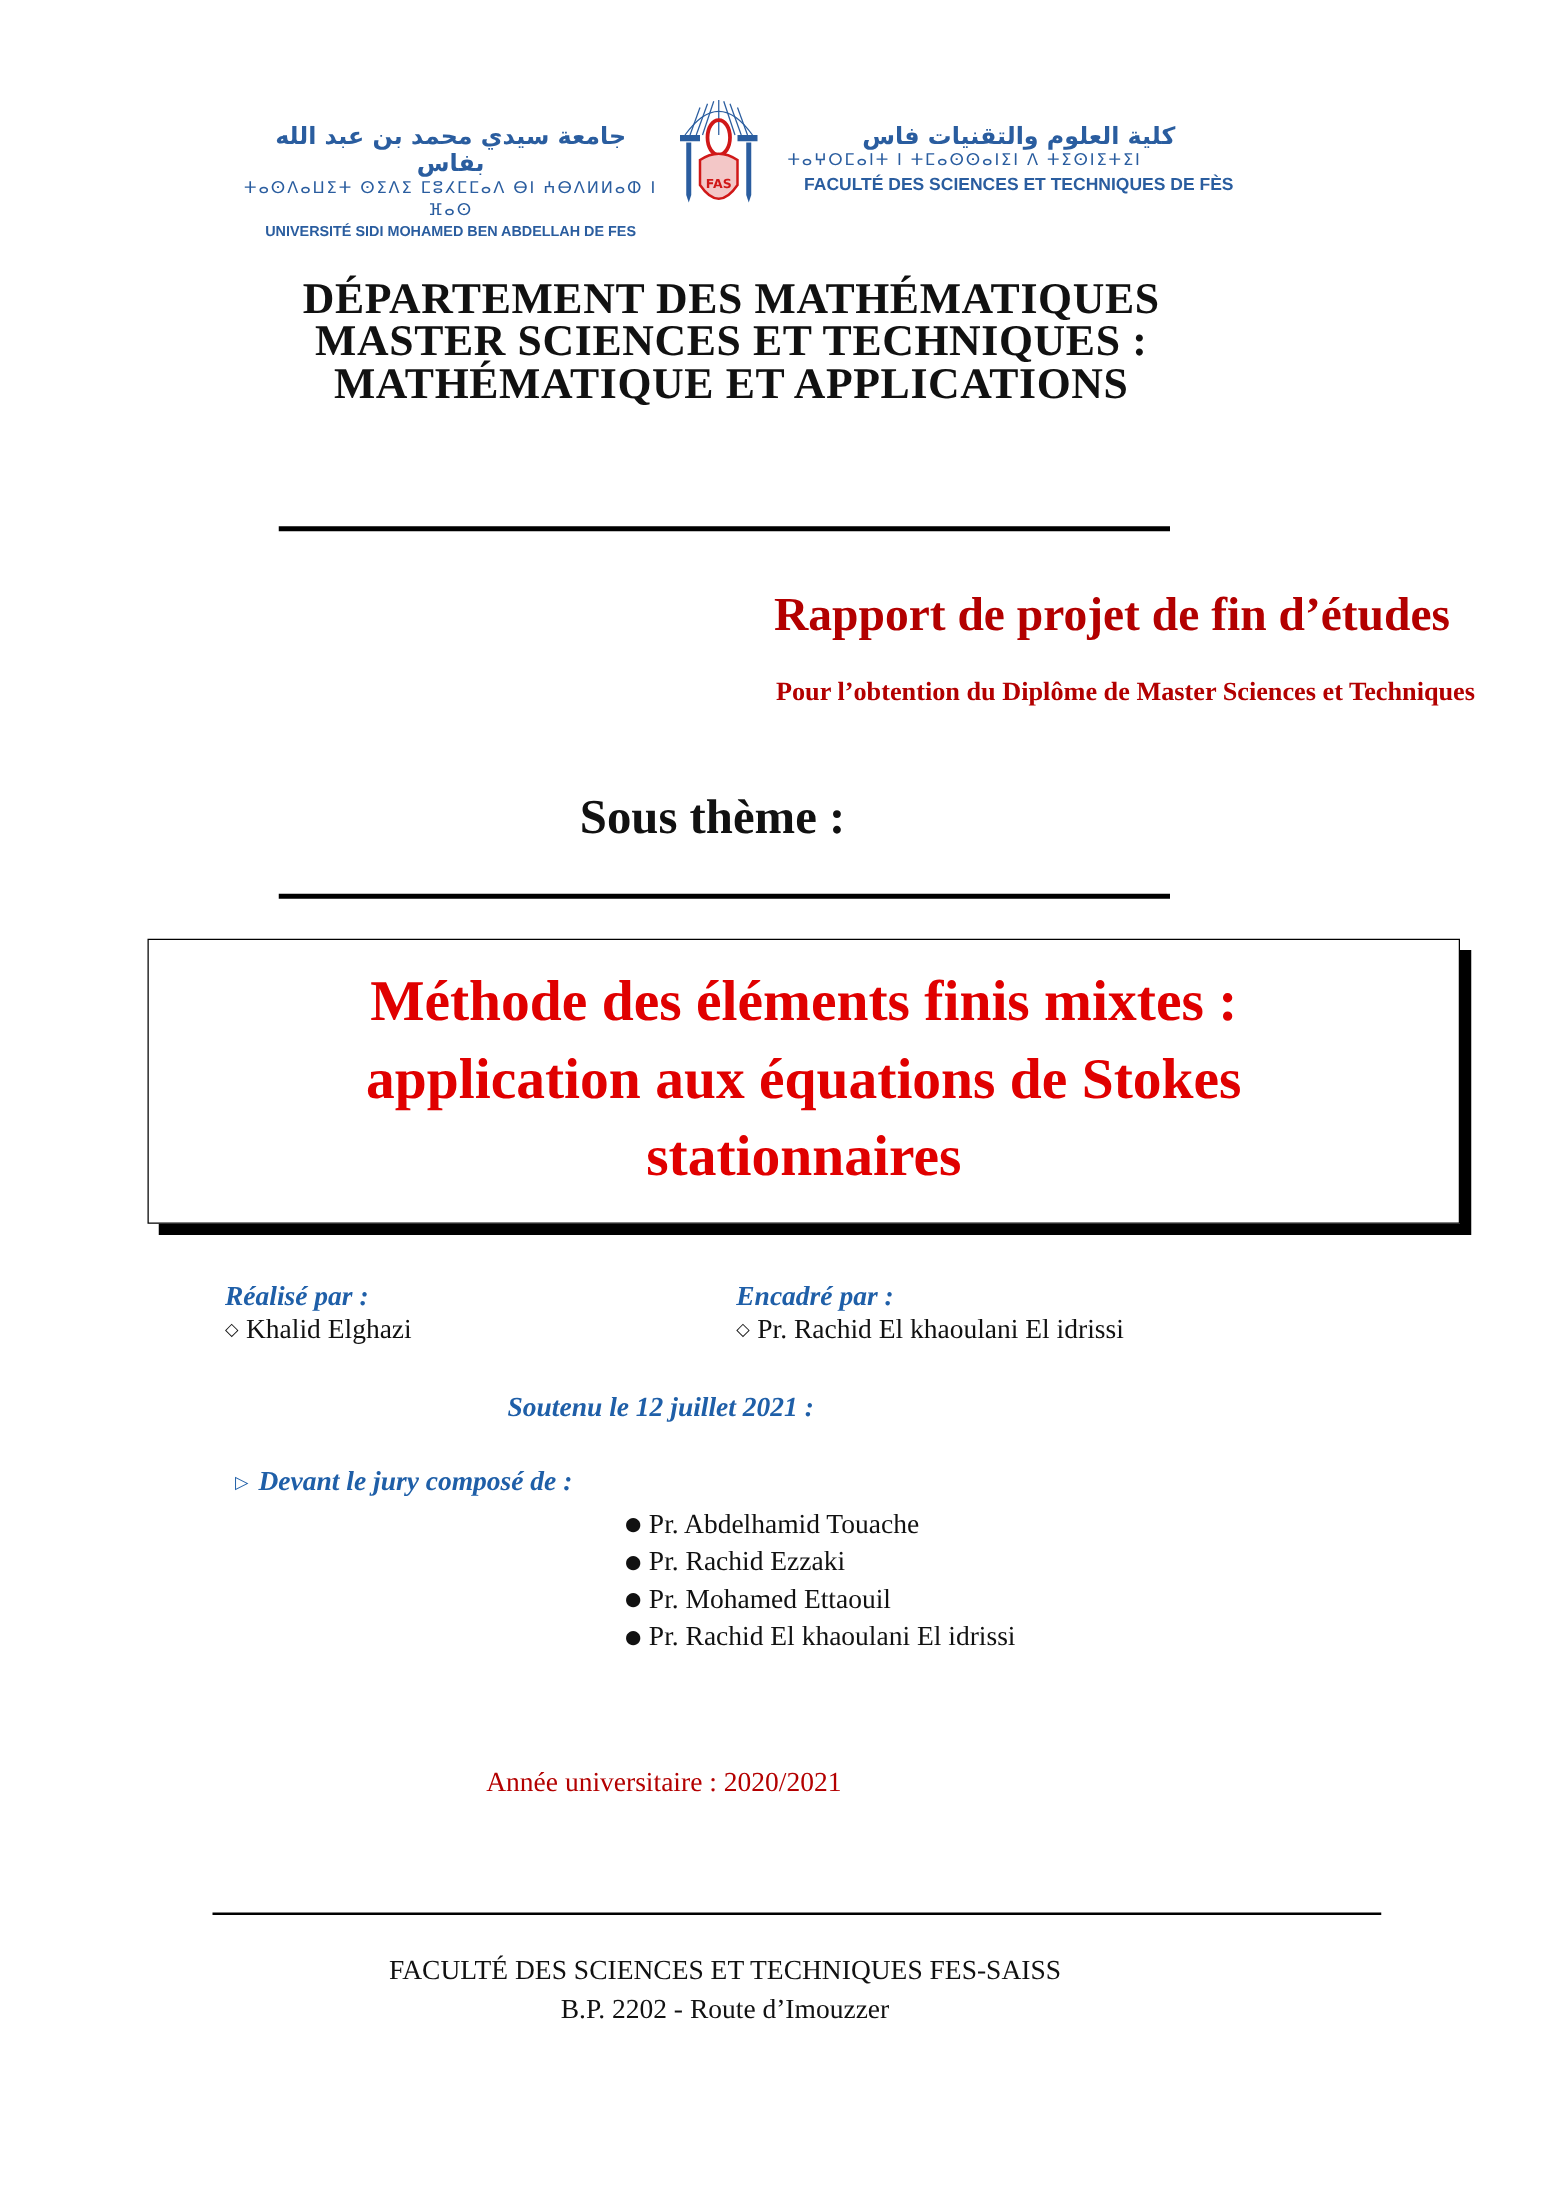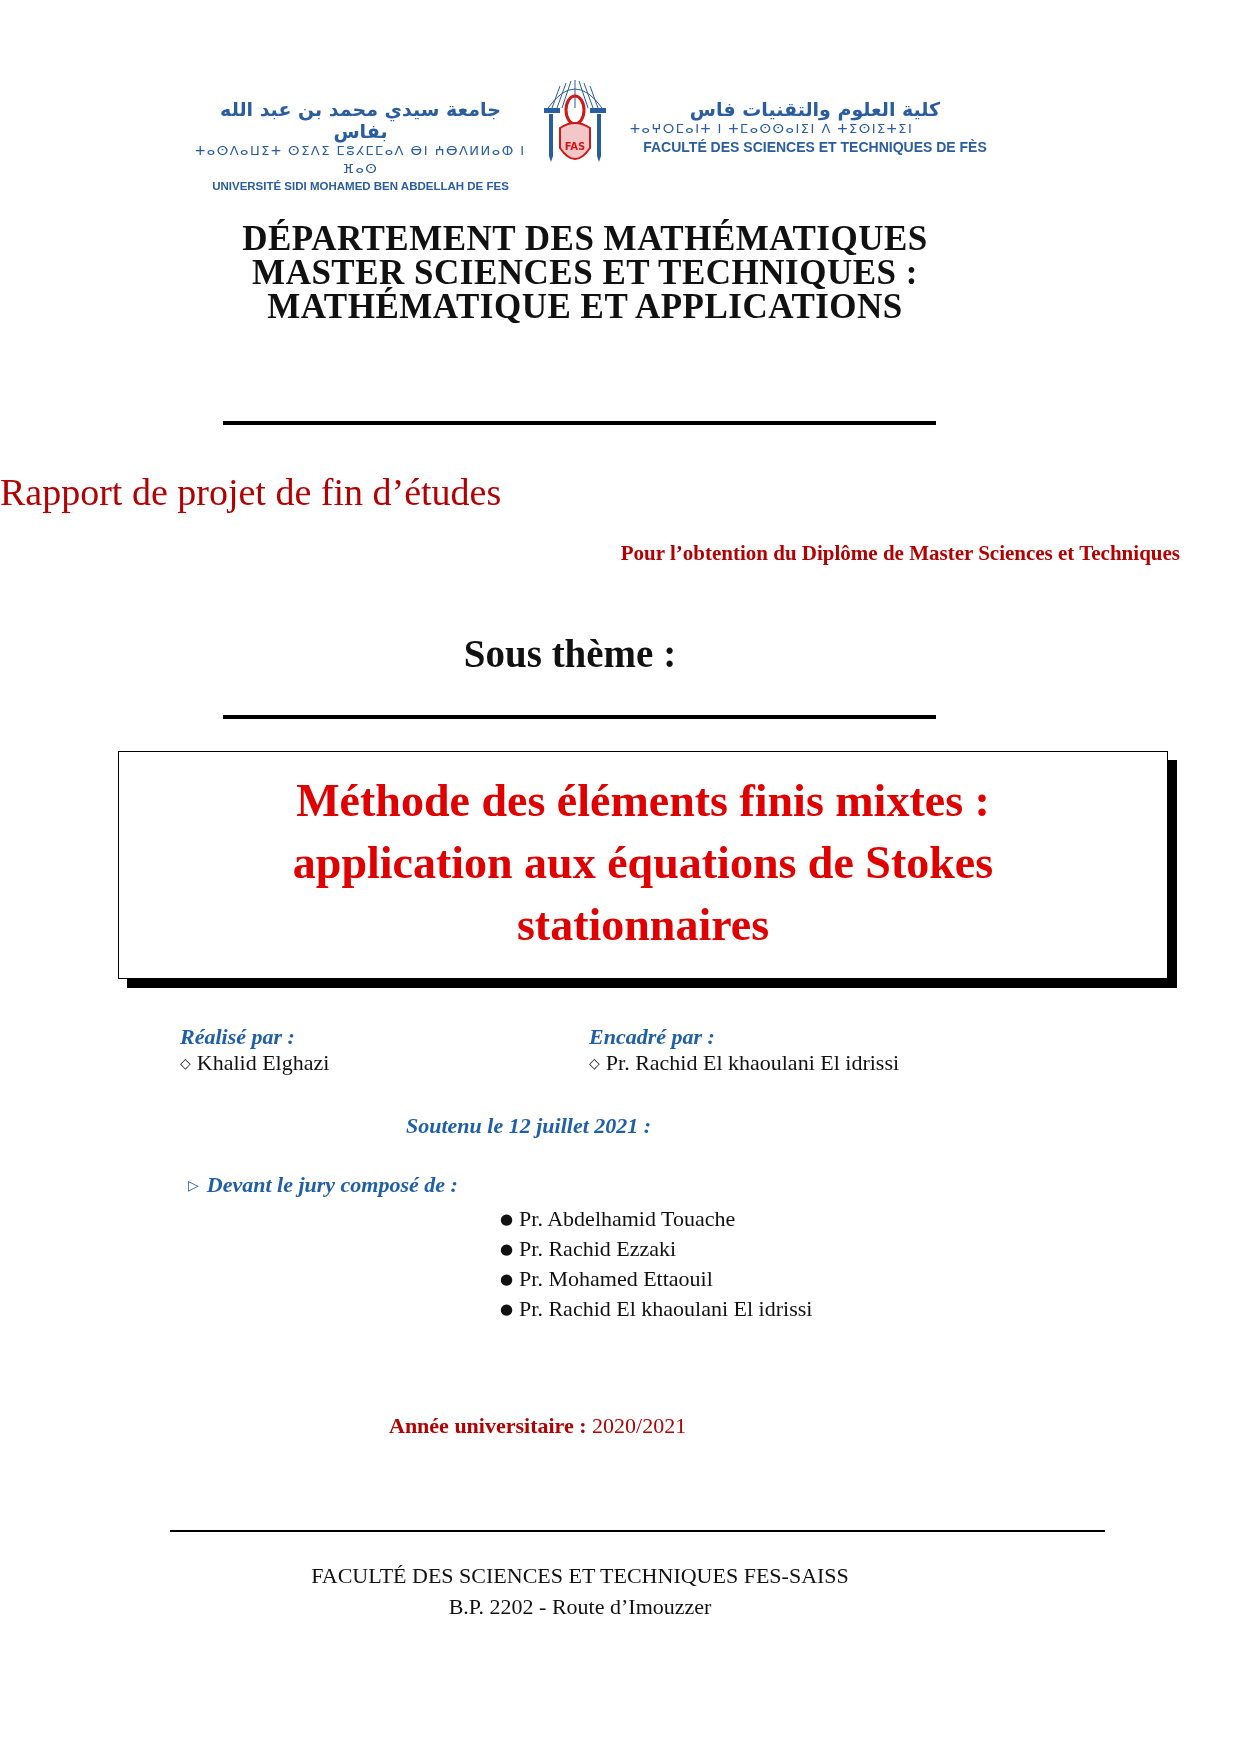--- a/index.html
+++ b/index.html
@@ -18,22 +18,22 @@
   .fac-fr { font-family: "Liberation Sans", sans-serif; font-size: 14px; font-weight: bold; color: #2a5d9f; text-align: center; line-height: 18px; }
   .logo { left: 540px; top: 78px; width: 70px; height: 94px; }
 
   
   .dept { left: 0; width: 1170px; top: 222px; text-align: center; font-weight: bold;
           font-size: 35px; line-height: 34px; letter-spacing: 0.5px; }
   .dept div { white-space: nowrap; }
 
   .rule-thick { background: #000; height: 4px; left: 223px; width: 713px; }
 
-  .rapport { left: 0; width: 1160px; top: 470px; text-align: left; color: #b30000;
-             font-weight: normal; font-size: 38px; }
+  .rapport { left: 0; width: 1160px; top: 470px; text-align: right; color: #b30000;
+             font-weight: bold; font-size: 38px; }
   .obtention { left: 0; width: 1180px; top: 541px; text-align: right; color: #b30000;
                font-weight: bold; font-size: 21px; }
   .sous { left: 0; width: 1140px; top: 631px; text-align: center; font-weight: bold; font-size: 39px; }
 
   
   .title-box { left: 118px; top: 751px; width: 1050px; height: 228px; border: 1.5px solid #000;
                background: #fff; box-shadow: 9px 9px 0 0 #000; box-sizing: border-box; }
   .title-text { position: absolute; left: 0; right: 0; top: 18px; text-align: center; color: #e00000;
                 font-weight: bold; font-size: 46px; line-height: 62px; }
 
@@ -44,21 +44,21 @@
   .realise { left: 180px; top: 1024px; }
   .encadre { left: 589px; top: 1024px; }
   .soutenu { left: 406px; top: 1113px; }
   .jury { left: 188px; top: 1172px; }
   .tri { color: #1f5fa8; font-family: "DejaVu Sans", sans-serif; font-size: 14px; margin-right: 8px; vertical-align: 2px; font-style: normal; }
   .jury-list { left: 500px; top: 1204px; margin: 0; padding: 0; list-style: none; }
   .jury-list li { font-size: 22px; line-height: 30px; white-space: nowrap; }
   .bullet { font-family: "DejaVu Sans", sans-serif; font-size: 15px; margin-right: 6px; vertical-align: 2px; }
 
   .annee { left: 389px; top: 1413px; font-size: 22px; color: #b30000; }
-  .annee .k { font-weight: bold; }
+  .annee .k { font-weight: normal; }
 
   .rule-thin { background: #000; height: 1.5px; left: 170px; width: 935px; top: 1530px; }
   .footer { left: 0; width: 1160px; top: 1560px; text-align: center; font-size: 22px; line-height: 31px; }
 </style>
 </head>
 <body>
 
 <div class="abs uni-block">
   <div class="uni-ar">جامعة سيدي محمد بن عبد الله بفاس</div>
   <div class="uni-tf">ⵜⴰⵙⴷⴰⵡⵉⵜ ⵙⵉⴷⵉ ⵎⵓⵃⵎⵎⴰⴷ ⴱⵏ ⵄⴱⴷⵍⵍⴰⵀ ⵏ ⴼⴰⵙ</div>

